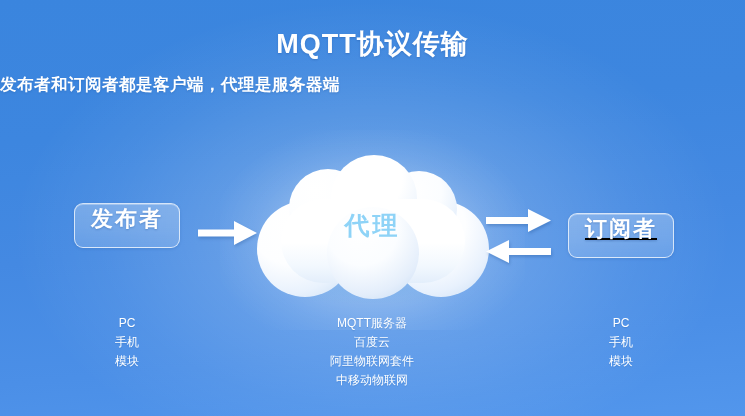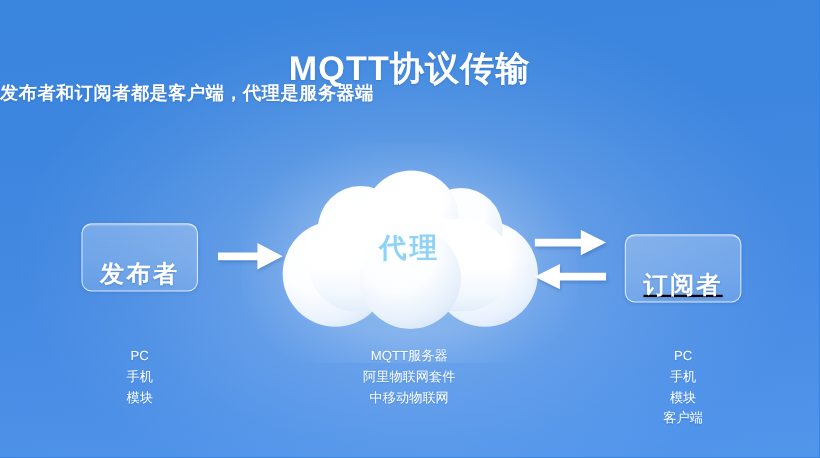--- a/index.html
+++ b/index.html
@@ -22,57 +22,56 @@
         rgba(255,255,255,0.00) 78%),
       linear-gradient(175deg, #3a85de 0%, #3d86df 30%, #4489e2 55%, #4b8fe7 80%, #5296ec 100%);
   }
 
   
   .title {
     position: absolute;
     left: 0; right: 0;
     top: 26px;
     text-align: center;
-    font-size: 31px;
+    font-size: 27px;
     font-weight: bold;
     color: #ffffff;
     letter-spacing: 1px;
     text-shadow: 0 1px 2px rgba(20,70,140,0.28);
     white-space: nowrap;
-    margin-top: 16px;
   }
   .sub {
     position: absolute;
     left: 0; right: 0;
     text-align: left;
     font-size: 16.5px;
     font-weight: bold;
     color: #ffffff;
     letter-spacing: 0.5px;
     text-shadow: 0 1px 2px rgba(20,70,140,0.25);
     white-space: nowrap;
   }
   .sub1 { top: 74px; }
   .sub2 { top: 104px; }
 
   
   .node-box {
     position: absolute;
     width: 106px;
-    height: 62px;
+    height: 45px;
     border-radius: 9px;
     border: 1.5px solid rgba(255,255,255,0.72);
     background: linear-gradient(180deg,
         rgba(255,255,255,0.26) 0%,
         rgba(255,255,255,0.21) 55%,
         rgba(255,255,255,0.15) 100%);
     box-shadow: 0 1px 3px rgba(30,80,150,0.18),
                 inset 0 1px 0 rgba(255,255,255,0.30);
     display: flex;
-    align-items: flex-end;
+    align-items: flex-start;
     justify-content: center;
     box-sizing: border-box;
   }
   .node-box span {
     font-size: 22px;
     font-weight: bold;
     color: #ffffff;
     letter-spacing: 2px;
     text-shadow: 0 1px 2px rgba(20,70,140,0.30);
   }
@@ -236,24 +235,24 @@
   </div>
 
   <div class="col" id="col-left">
     <div>PC</div>
     <div>手机</div>
     <div>模块</div>
   </div>
 
   <div class="col" id="col-center">
     <div>MQTT服务器</div>
+    <div>百度云</div>
     <div>阿里物联网套件</div>
     <div>中移动物联网</div>
   </div>
 
   <div class="col" id="col-right">
     <div>PC</div>
     <div>手机</div>
     <div>模块</div>
-    <div>客户端</div>
   </div>
 
 </div>
 
 </body></html>

